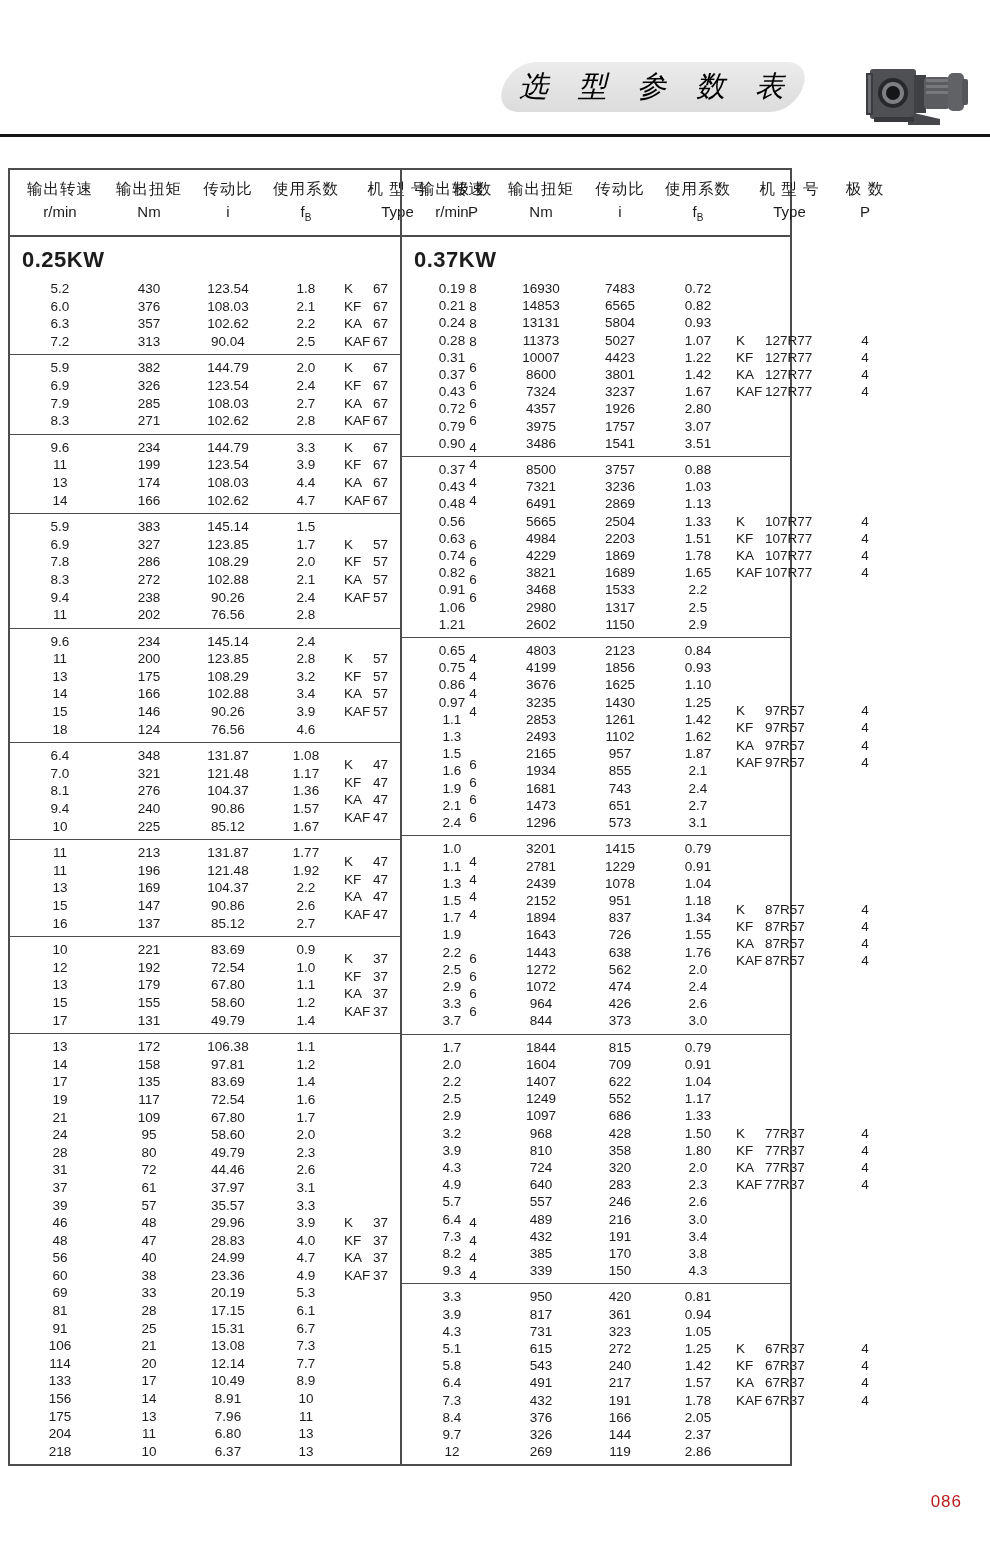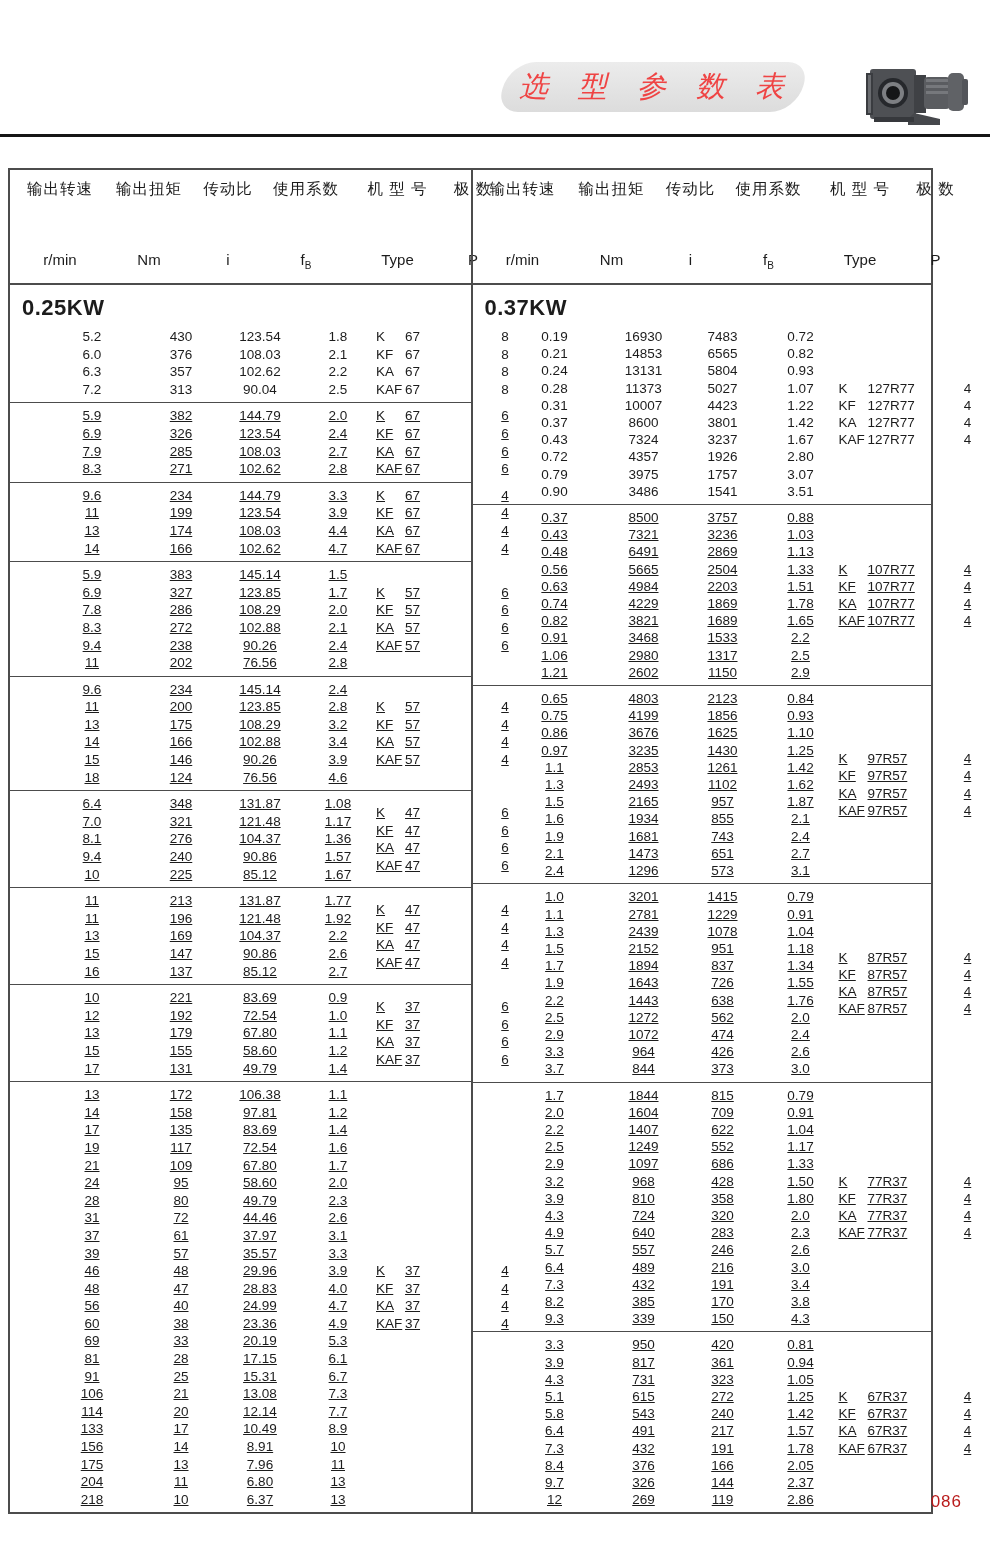--- a/index.html
+++ b/index.html
@@ -9,48 +9,48 @@
     font-family:"Liberation Sans","DejaVu Sans",sans-serif; color:#1c1c1c;
   }
   
   .banner-wrap { position:absolute; left:503px; top:62px; width:300px; height:50px; }
   .banner-bg {
     position:absolute; inset:0; background:linear-gradient(#ececec,#dcdcdc);
     transform:skewX(-16deg); border-radius:26px 22px 26px 22px;
   }
   .banner-text {
     position:absolute; inset:0; display:flex; align-items:center; justify-content:center;
-    font-style:italic; font-size:29px; letter-spacing:11px; font-weight:500; color:#ef4444;
+    font-style:italic; font-size:29px; letter-spacing:11px; font-weight:500; color:#000000;
     padding-left:8px; white-space:nowrap;
   }
   .motor-svg { position:absolute; left:862px; top:55px; }
   .rule { position:absolute; left:0; top:134px; width:990px; height:3px; background:#151515; }
 
   
   .tablebox {
-    position:absolute; left:8px; top:168px; width:925px;
+    position:absolute; left:8px; top:168px; width:784px;
     border:2px solid #4c4c4c; display:flex; background:#fff;
   }
   .half { width:50%; --rh:17.6px; }
   .half.right { border-left:2px solid #4c4c4c; --rh:17.2px; }
 
   .thead {
     display:grid; grid-template-columns:100px 78px 80px 76px 107px 44px;
     padding:7px 0 6px 0; border-bottom:2px solid #4c4c4c;
   }
   .th { text-align:center; }
   .th .zh { font-size:15.5px; letter-spacing:1px; line-height:24px; white-space:nowrap; }
-  .th .en { font-size:15px; line-height:22px;margin-top:48px; }
+  .th .en { font-size:15px; line-height:22px; }
   .th sub { font-size:10px; }
 
   .kw { font-size:22px; font-weight:bold; padding:10px 7px 3px 12px; letter-spacing:0.5px; }
 
   .section { display:flex; padding:4px 0; }
-  .section + .section { border-top:1.5px solid #4c4c4c;text-decoration:underline; }
-  .nums { width:334px;margin-left:32px; }
+  .section + .section { border-top:1.5px solid #4c4c4c; }
+  .nums { width:334px; }
   .numrow { display:grid; grid-template-columns:100px 78px 80px 76px; line-height:var(--rh); }
   .cell { text-align:center; font-size:13.5px; white-space:nowrap; }
   .types { width:151px; display:flex; align-items:center; }
   .types-inner { width:100%; }
   .typerow { display:grid; grid-template-columns:29px 78px 44px; line-height:var(--rh); font-size:13.5px; }
   .tprefix { text-align:left; white-space:nowrap; }
   .tmodel { text-align:left; white-space:nowrap; }
   .tp { text-align:center; }
 
   .pagenum { position:absolute; right:28px; top:1492px; font-size:17px; letter-spacing:1px; color:#b91c1c; }

